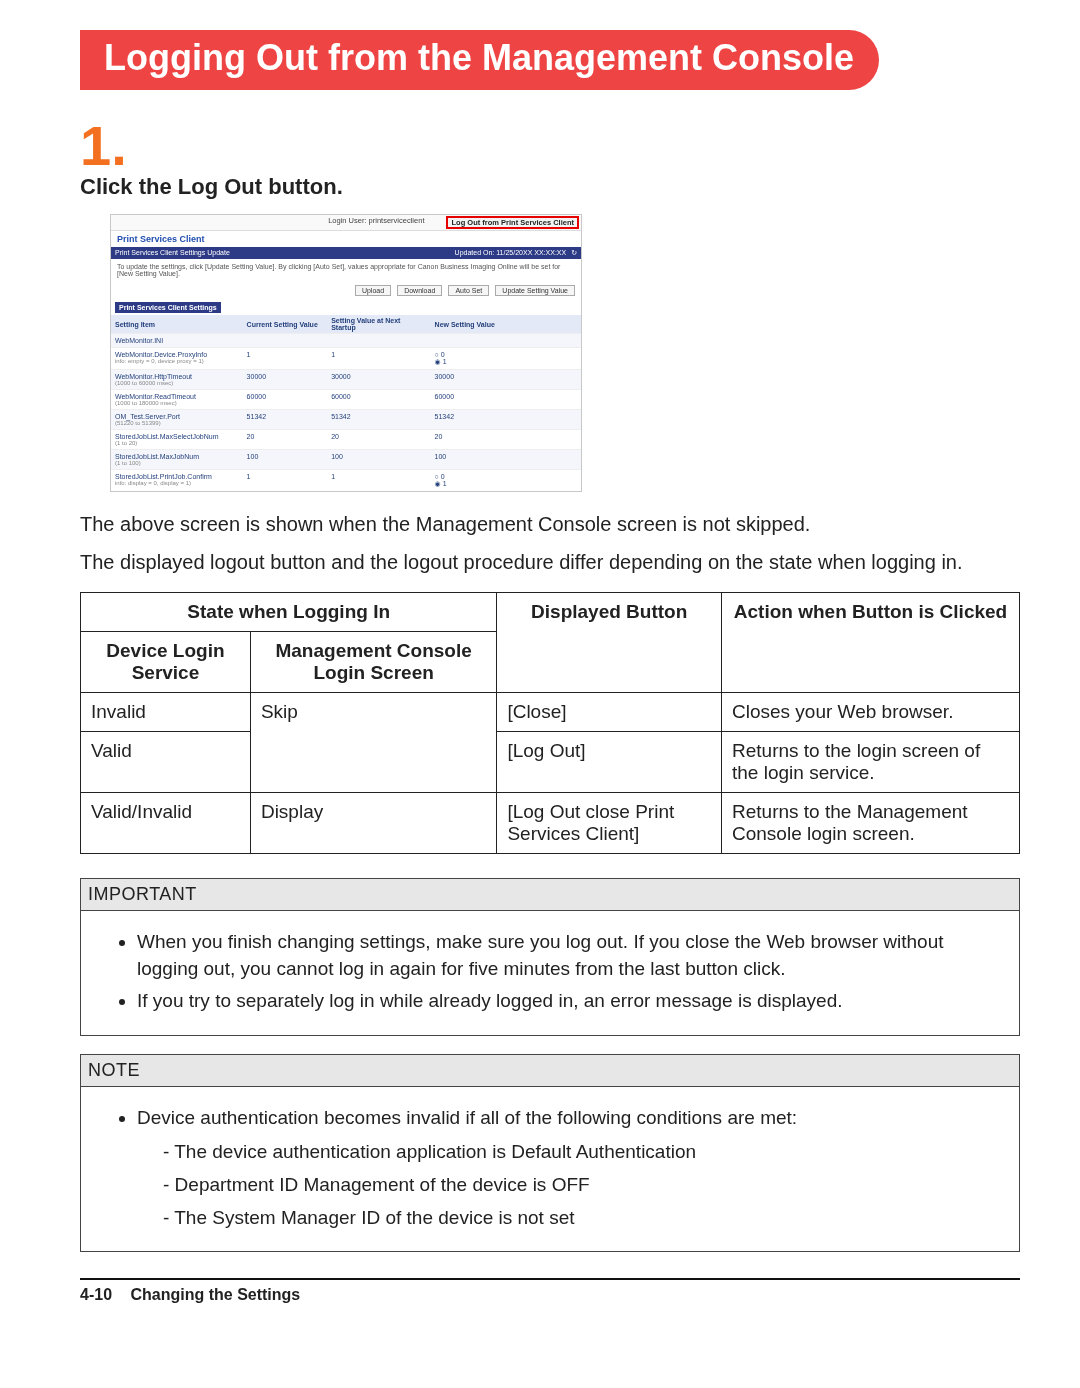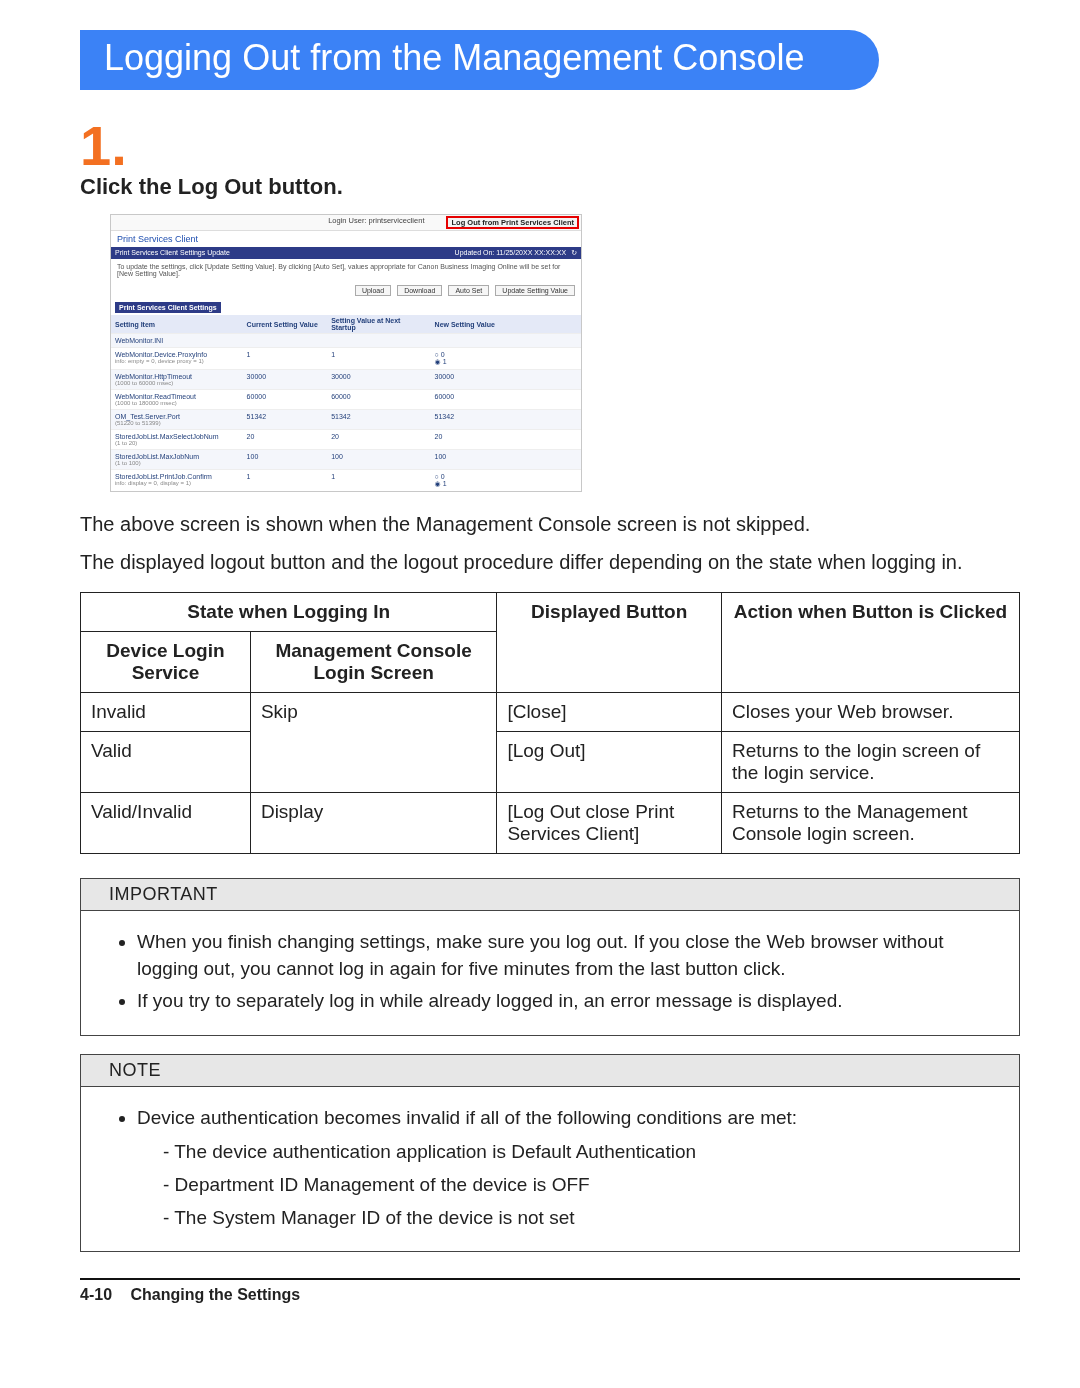--- a/index.html
+++ b/index.html
@@ -9,23 +9,23 @@
     background: #fff;
   }
   .page {
     width: 1080px;
     margin: 0 auto;
     padding: 30px 60px 40px 80px;
     box-sizing: border-box;
   }
   .title-banner {
     position: relative;
-    background: #3b82f6;
+    background: #ef4444;
     color: #fff;
-    font-weight: 400;
+    font-weight: 700;
     font-size: 36px;
     line-height: 1;
     padding: 10px 24px 14px 24px;
     border-radius: 0 36px 36px 0;
     display: inline-block;
     min-width: 85%;
     box-sizing: border-box;
     margin-bottom: 28px;
   }
   .step-num {
@@ -58,21 +58,21 @@
     background: #f9f9f9;
   }
   .ss-user { color:#444; }
   .ss-logout-btn {
     border: 2px solid #e60000;
     background: #f3f3f3;
     padding: 0 3px;
     font-weight: 600;
     color:#222;
   }
-  .ss-blue-bar { padding: 3px 6px; color:#1f4fb0; font-weight:400; font-size:9px; border-top:1px solid #ddd;}
+  .ss-blue-bar { padding: 3px 6px; color:#1f4fb0; font-weight:700; font-size:9px; border-top:1px solid #ddd;}
   .ss-dark-bar { display:flex; justify-content:space-between; background:#2d3b87; color:#fff; padding:2px 4px; font-size:7px;}
   .ss-dark-right span { margin-left:3px;}
   .ss-desc { padding:4px 6px 6px 6px; font-size:7px; color:#555;}
   .ss-btnrow { text-align:right; padding: 2px 6px 6px 6px;}
   .ss-btn { display:inline-block; border:1px solid #aaa; padding:1px 6px; margin-left:4px; background:#f6f6f6; font-size:7px;}
   .ss-sec-title { background:#2d3b87; color:#fff; padding:2px 4px; font-size:7px; font-weight:600; display:inline-block; margin-left:4px;}
   .ss-table { width:100%; border-collapse:collapse; margin-top:2px;}
   .ss-table th { background:#e4e9f7; color:#264; font-size:7px; text-align:left; padding:2px 4px; font-weight:600; color:#223f7a;}
   .ss-table td { font-size:7px; padding:3px 4px; border-top:1px solid #eee; vertical-align:top; color:#223f7a;}
   .ss-table tr.alt td { background:#f4f6fb;}
@@ -105,21 +105,21 @@
   table.logout .span-hdr { text-align:center; }
 
   .callout {
     border: 1px solid #444;
     margin: 14px 0 18px 0;
   }
   .callout-hdr {
     background: #e7e7e7;
     font-size: 18px;
     letter-spacing: 0.5px;
-    padding: 5px 28px;
+    padding: 5px 7px;
     border-bottom: 1px solid #444;
   }
   .callout-body {
     padding: 10px 20px 12px 30px;
     font-size: 19px;
     line-height: 1.4;
   }
   .callout-body ul { margin: 8px; padding-left: 18px;}
   .callout-body ul li { margin-bottom: 6px;}
   .sublist { list-style:none; padding-left:26px; margin:4px 0 0 0;}

